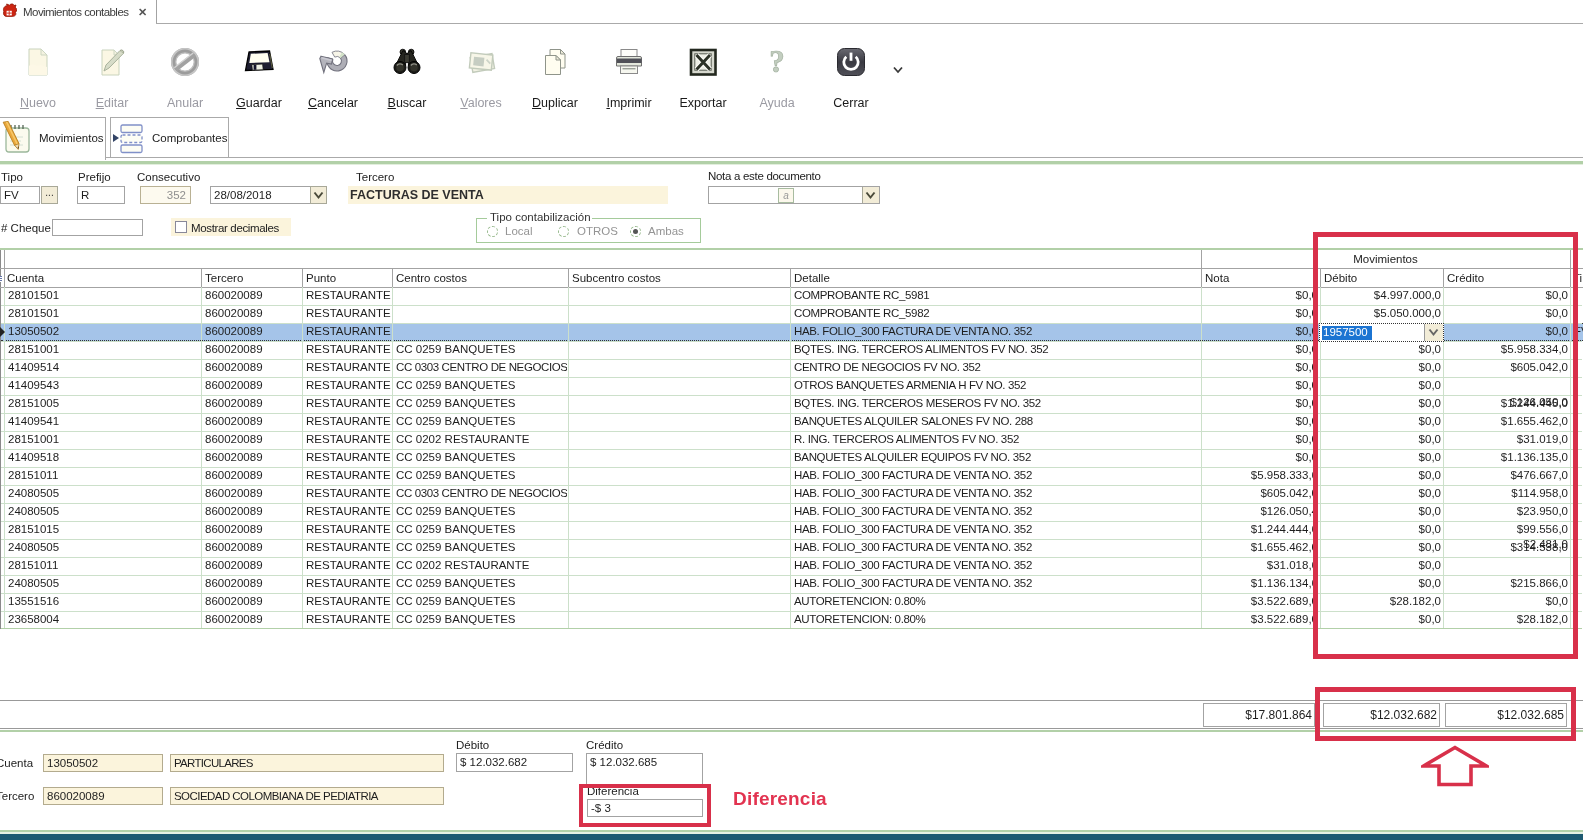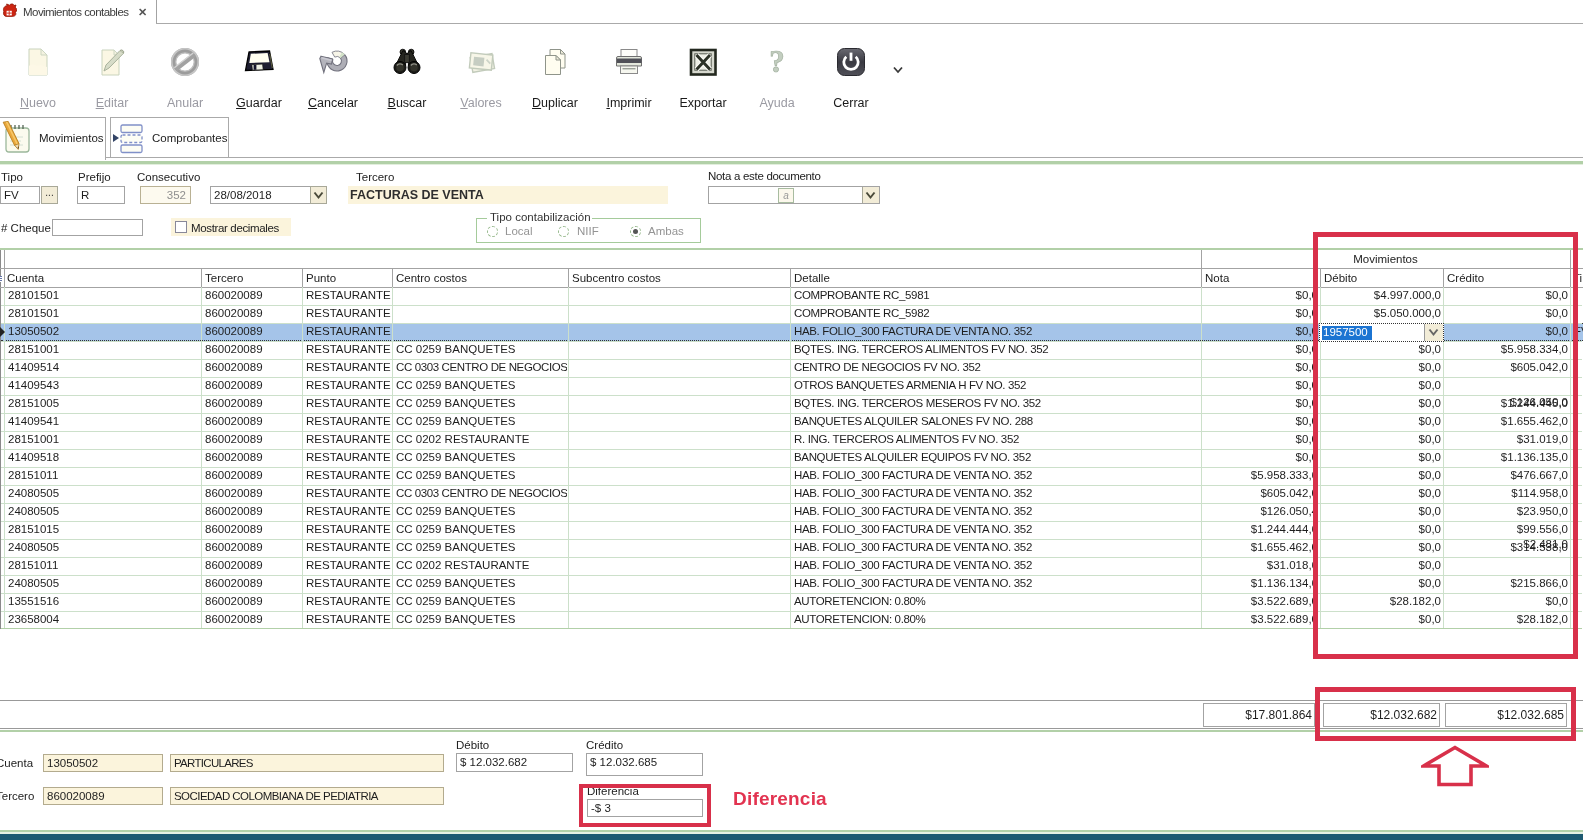--- a/index.html
+++ b/index.html
@@ -202,21 +202,21 @@
 <div style="position:absolute;left:175px;top:221px;width:12px;height:12px;background:#fff;border:1px solid #889"></div>
 <div class="lab" style="left:191px;top:222px;letter-spacing:-0.35px">Mostrar decimales</div>
 
 <div style="position:absolute;left:476px;top:218px;width:225px;height:25px;border:1px solid #a5cb9b;border-top:none"></div>
 <div style="position:absolute;left:476px;top:218px;width:11px;height:1px;background:#a5cb9b"></div>
 <div style="position:absolute;left:592px;top:218px;width:109px;height:1px;background:#a5cb9b"></div>
 <div class="lab" style="left:490px;top:211px;color:#333">Tipo contabilización</div>
 <div style="position:absolute;left:487px;top:226px;width:11px;height:11px;border:1px dashed #99bb8f;border-radius:50%"></div>
 <div class="lab" style="left:505px;top:225px;color:#949494">Local</div>
 <div style="position:absolute;left:558px;top:226px;width:11px;height:11px;border:1px dashed #99bb8f;border-radius:50%"></div>
-<div class="lab" style="left:577px;top:225px;color:#949494">NIIF</div>
+<div class="lab" style="left:577px;top:225px;color:#949494">OTROS</div>
 <div style="position:absolute;left:630px;top:226px;width:11px;height:11px;border:1px dashed #99bb8f;border-radius:50%"></div>
 <div style="position:absolute;left:633px;top:229px;width:5px;height:5px;background:#555;border-radius:50%"></div>
 <div class="lab" style="left:648px;top:225px;color:#949494">Ambas</div>
 
 <div class="green" style="left:0;top:248px;width:1583px;height:2px"></div>
 
 <div class="gline" style="left:0px;top:250px;width:1px;height:379px;background:#8a8a8a"></div>
 <div class="gline" style="left:0px;top:268px;width:1583px;height:1px"></div>
 <div class="gline" style="left:0px;top:287px;width:1583px;height:1px"></div>
 <div class="gline" style="left:1201px;top:250px;width:1px;height:19px"></div>
@@ -442,21 +442,21 @@
 <div class="inp" style="left:1203px;top:703px;width:112px;height:24px;line-height:22px;text-align:right;padding-right:2px;font-size:12px">$17.801.864</div>
 <div class="inp" style="left:1323px;top:703px;width:117px;height:24px;line-height:22px;text-align:right;padding-right:2px;font-size:12px">$12.032.682</div>
 <div class="inp" style="left:1445px;top:703px;width:122px;height:24px;line-height:22px;text-align:right;padding-right:2px;font-size:12px">$12.032.685</div>
 
 <div class="lab" style="left:456px;top:739px">Débito</div>
 <div class="lab" style="left:586px;top:739px">Crédito</div>
 <div class="lab" style="left:-4px;top:757px">Cuenta</div>
 <div class="binp" style="left:43px;top:754px;width:120px;height:18px">13050502</div>
 <div class="binp" style="left:170px;top:754px;width:274px;height:18px"><span style="letter-spacing:-0.7px">PARTICULARES</span></div>
 <div class="inp" style="left:456px;top:753px;width:117px;height:19px;line-height:17px">$ 12.032.682</div>
-<div class="inp" style="left:586px;top:753px;width:117px;height:23px;line-height:17px">$ 12.032.685</div>
+<div class="inp" style="left:586px;top:753px;width:117px;height:35px;line-height:17px">$ 12.032.685</div>
 <div class="lab" style="left:-4px;top:790px">Tercero</div>
 <div class="binp" style="left:43px;top:787px;width:120px;height:18px">860020089</div>
 <div class="binp" style="left:170px;top:787px;width:274px;height:18px"><span style="letter-spacing:-0.55px">SOCIEDAD COLOMBIANA DE PEDIATRIA</span></div>
 <div class="lab" style="left:587px;top:785px">Diferencia</div>
 <div class="inp" style="left:587px;top:799px;width:116px;height:18px;line-height:16px">-$ 3</div>
 
 <div class="green" style="left:0;top:830px;width:1583px;height:2px"></div>
 <div style="position:absolute;left:0;top:832px;width:1583px;height:2px;background:#e6f0e2"></div>
 <div style="position:absolute;left:0;top:834px;width:1583px;height:6px;background:#1d5971"></div>
 

